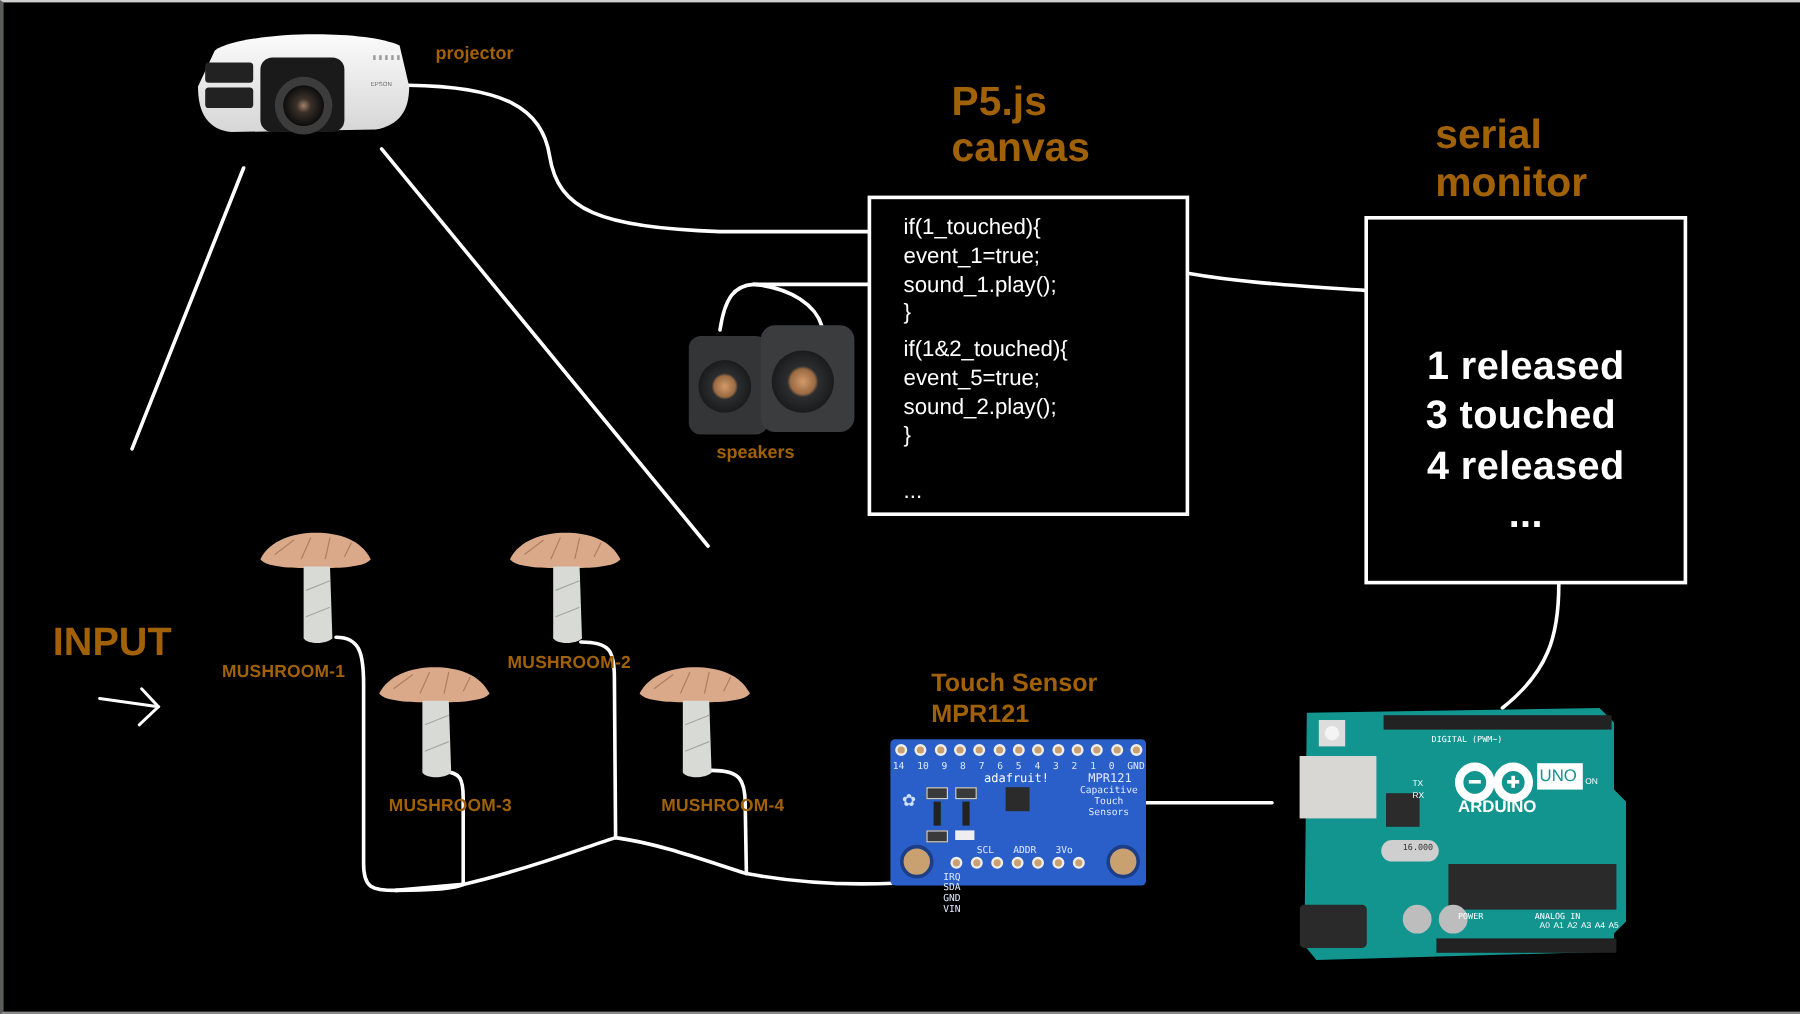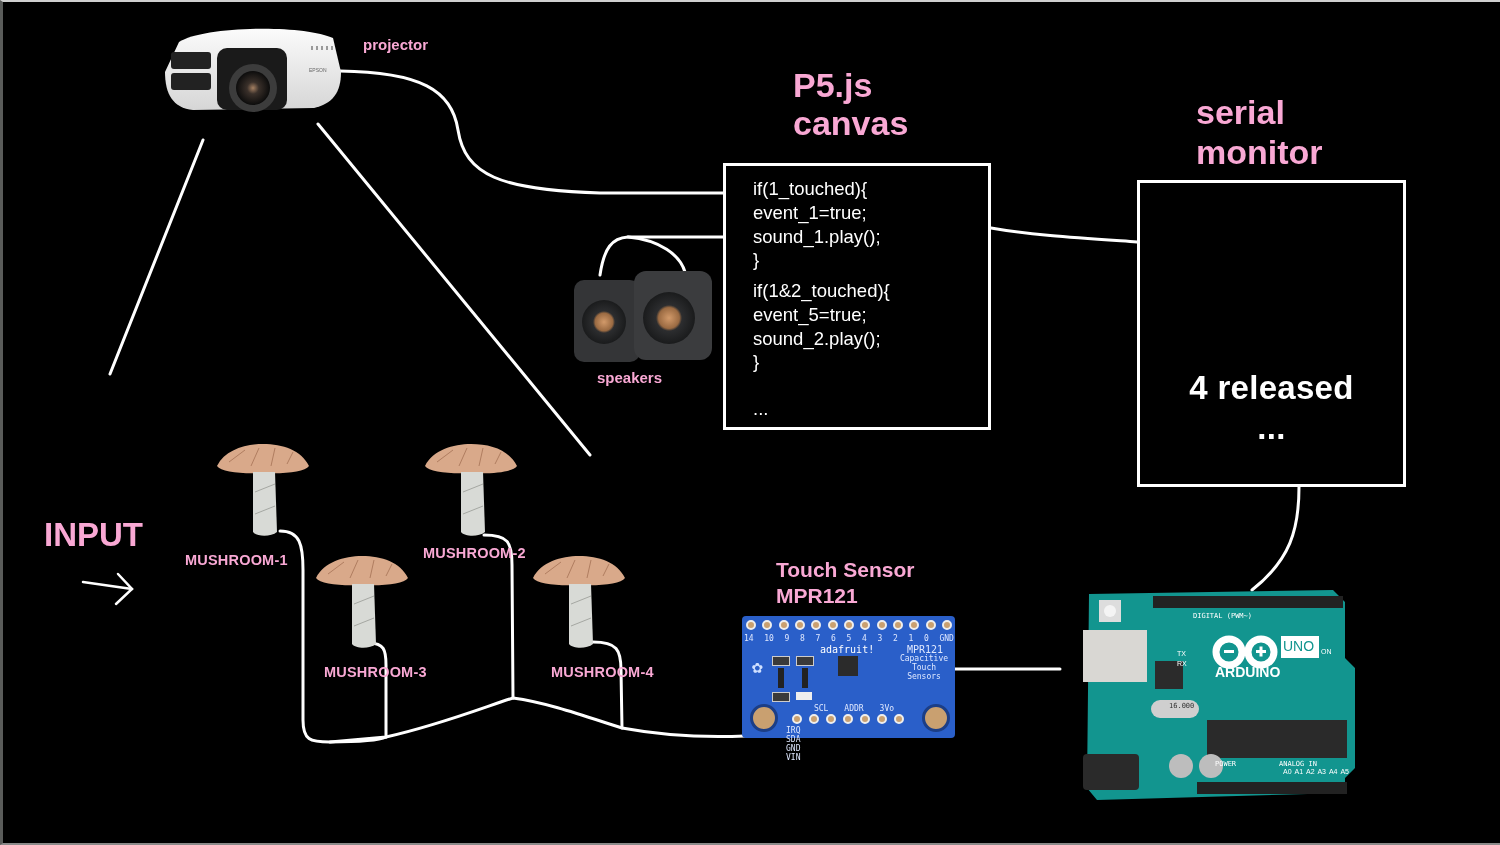--- a/index.html
+++ b/index.html
@@ -2,21 +2,21 @@
 <html><head>
 <meta charset="utf-8">
 <style>
   html, body { margin: 0; padding: 0; background: #000; }
   body { width: 1500px; height: 845px; position: relative; overflow: hidden;
          font-family: "Liberation Sans", "DejaVu Sans", sans-serif; color: #fff; }
   .frame { position: absolute; left: 0; top: 0; width: 1500px; height: 845px; background: #000;
            border-top: 2px solid #cfcfcf; border-left: 3px solid #5a5c5a; border-bottom: 2px solid #8a8a8a;
            box-sizing: border-box; }
   .abs { position: absolute; }
-  .lbl { position: absolute; font-weight: bold; color: #f9a8d4; white-space: nowrap; }
+  .lbl { position: absolute; font-weight: bold; color: #a16207; white-space: nowrap; }
   svg.wires { position: absolute; left: 0; top: 0; }
   .codebox { position: absolute; left: 723px; top: 163px; width: 268px; height: 267px;
              border: 3px solid #fff; box-sizing: border-box; }
   .codebox .line { position: absolute; left: 27px; font-weight: normal; font-size: 18.5px; line-height: 1; }
   .serialbox { position: absolute; left: 1137px; top: 180px; width: 269px; height: 307px;
                border: 3px solid #fff; box-sizing: border-box; }
   .serialbox .line { position: absolute; left: 0; width: 100%; text-align: center; font-weight: bold;
                      font-size: 33px; line-height: 1; letter-spacing: 0.3px; }
   .mush-label { font-size: 14.5px; letter-spacing: 0.2px; }
 </style>
@@ -98,20 +98,22 @@
   <div class="line" style="top:211px"></div>
   <div class="line" style="top:234px">...</div>
 </div>
 
 <div class="lbl" style="left:1196px;top:92px;font-size:34px;line-height:40px;">
   <div>serial</div>
   <div>monitor</div>
 </div>
 
 <div class="serialbox">
+  <div class="line" style="top:105px">1 released</div>
+  <div class="line" style="top:146px;left:-4px">3 touched</div>
   <div class="line" style="top:188px">4 released</div>
   <div class="line" style="top:228px">...</div>
 </div>
 
 <div class="abs" style="left:572px;top:268px;width:142px;height:96px;">
   <svg width="142" height="96" viewBox="0 0 142 96">
     <defs>
       <radialGradient id="cone" cx="0.5" cy="0.5" r="0.5">
         <stop offset="0" stop-color="#d29a6a"></stop>
           <stop offset="0.4" stop-color="#9a6a42"></stop>

